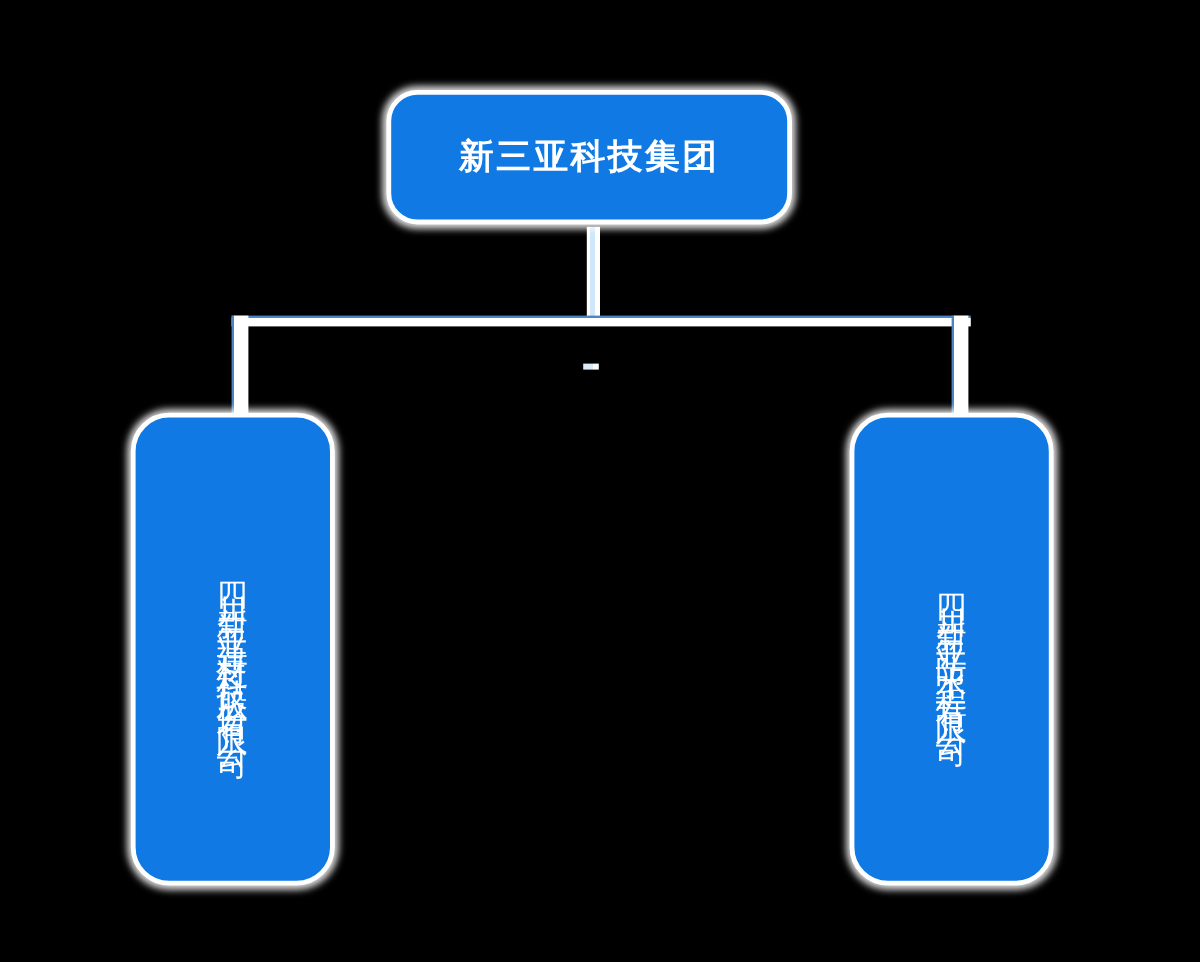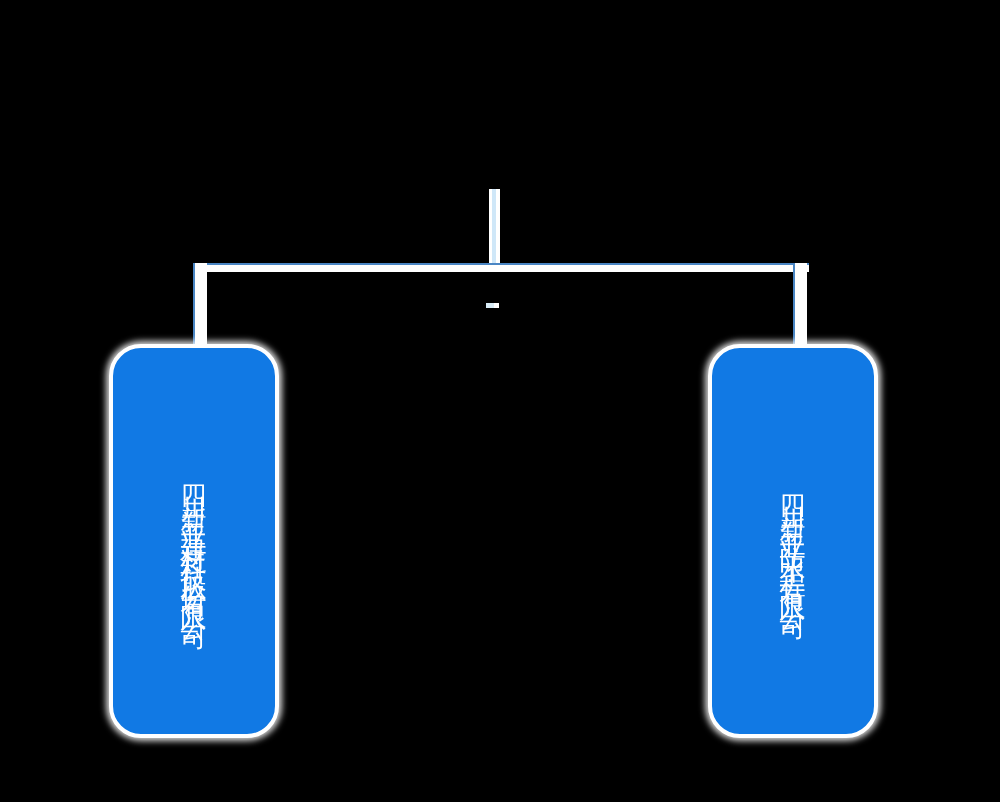--- a/index.html
+++ b/index.html
@@ -100,20 +100,23 @@
 <body>
 
 <div class="stage">
 
   <div class="conn conn-v-top"></div>
   <div class="conn conn-h"></div>
   <div class="conn conn-drop conn-drop-left"></div>
   <div class="conn conn-drop conn-drop-right"></div>
   <div class="artifact-dot"></div>
 
+  <div class="node node-root">
+    <span class="root-label">新三亚科技集团</span>
+  </div>
 
   <div class="node node-child node-child-left">
     <span class="vlabel">四川新三亚建材科技股份有限公司</span>
   </div>
 
   <div class="node node-child node-child-right">
     <span class="vlabel">四川新三亚防水工程有限公司</span>
   </div>
 
 </div>

